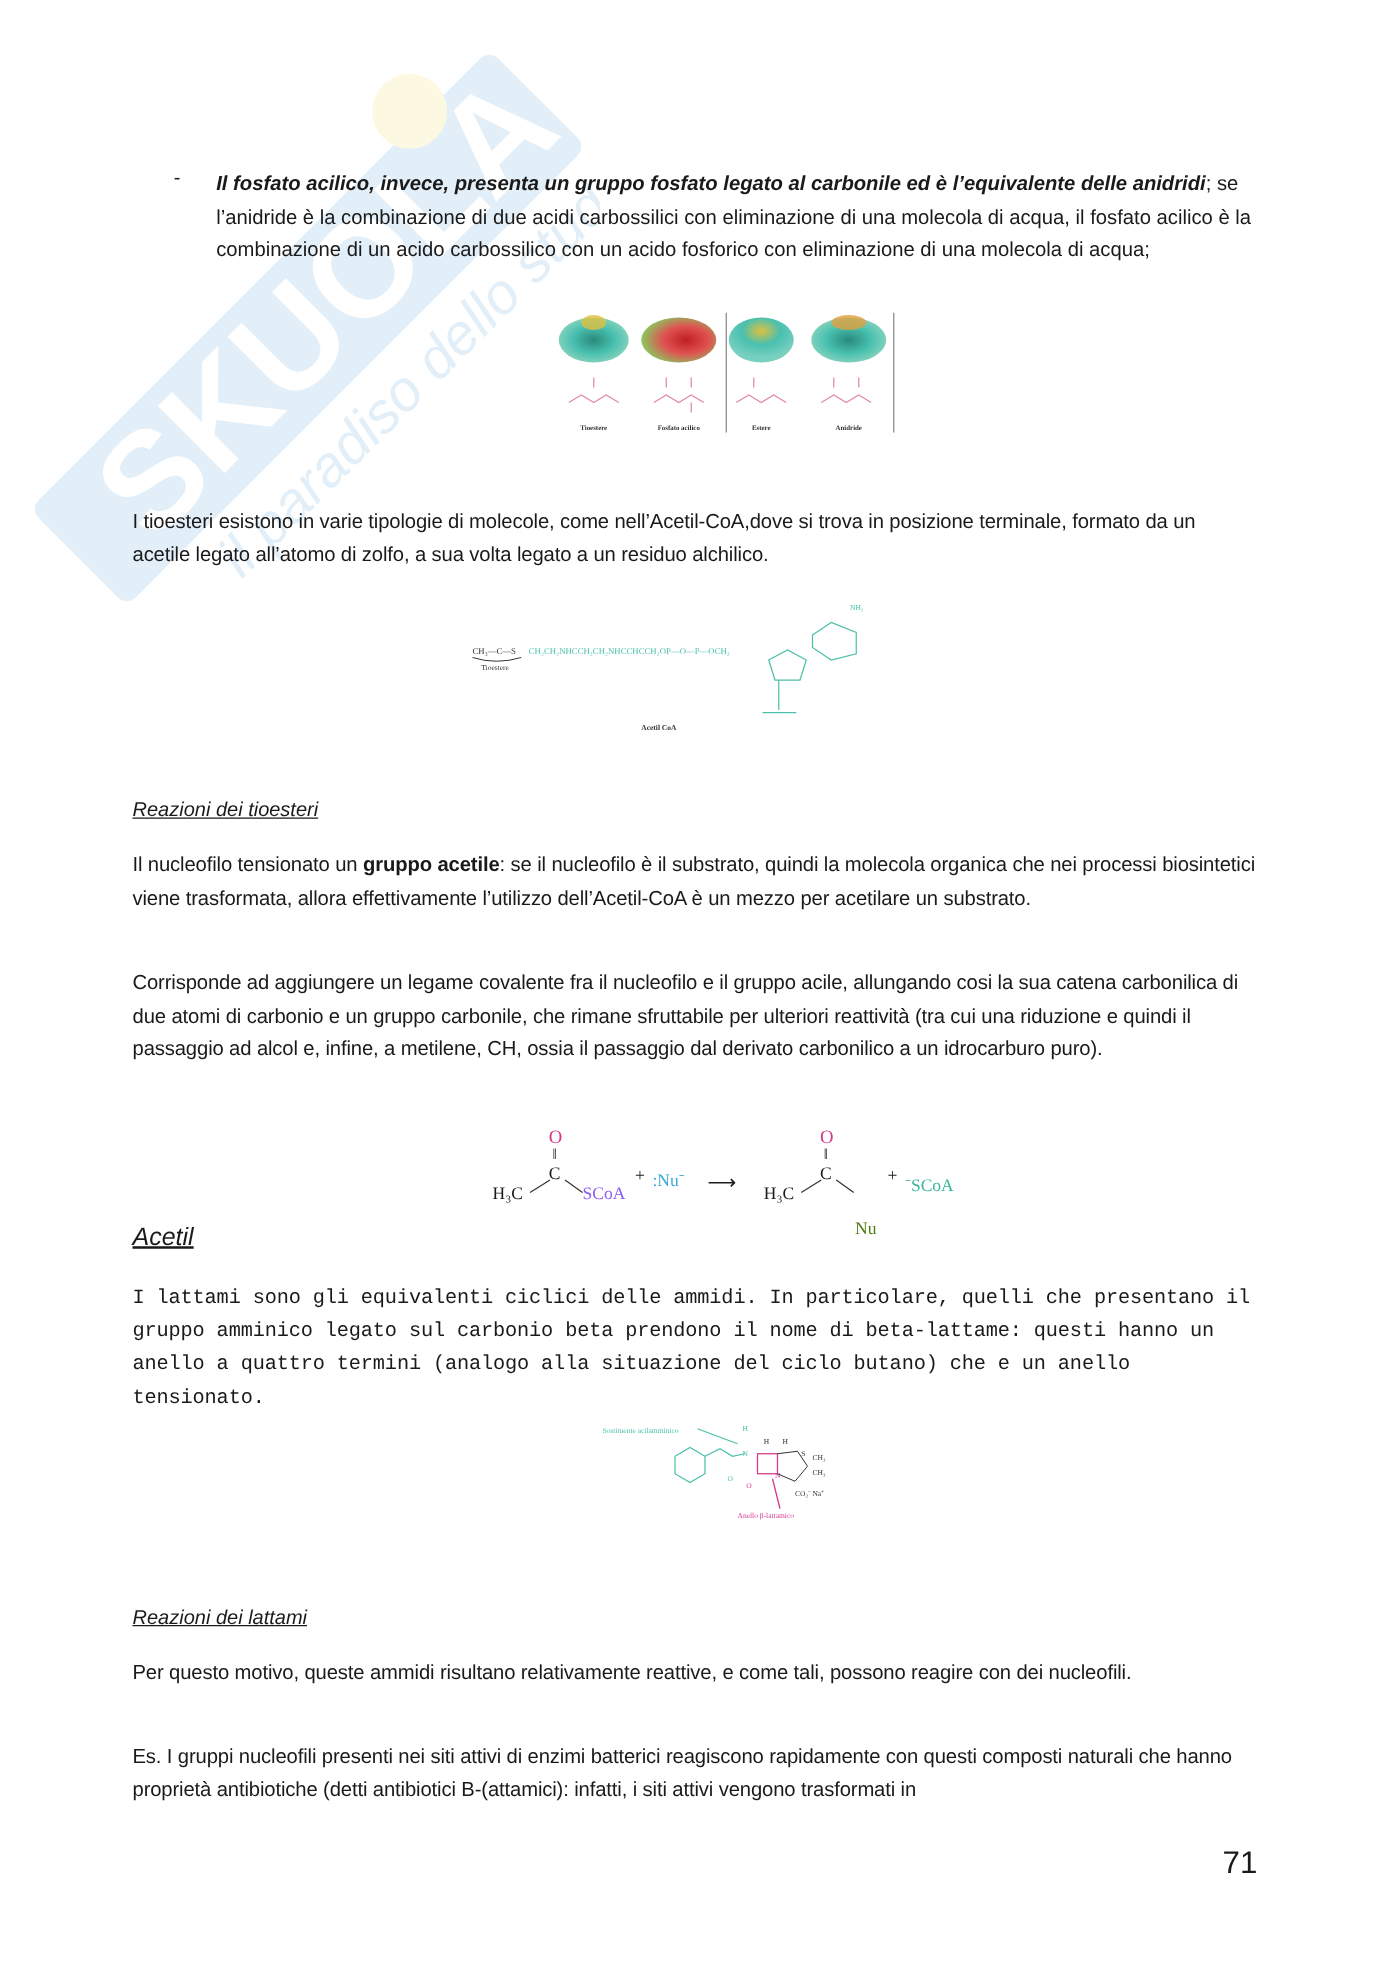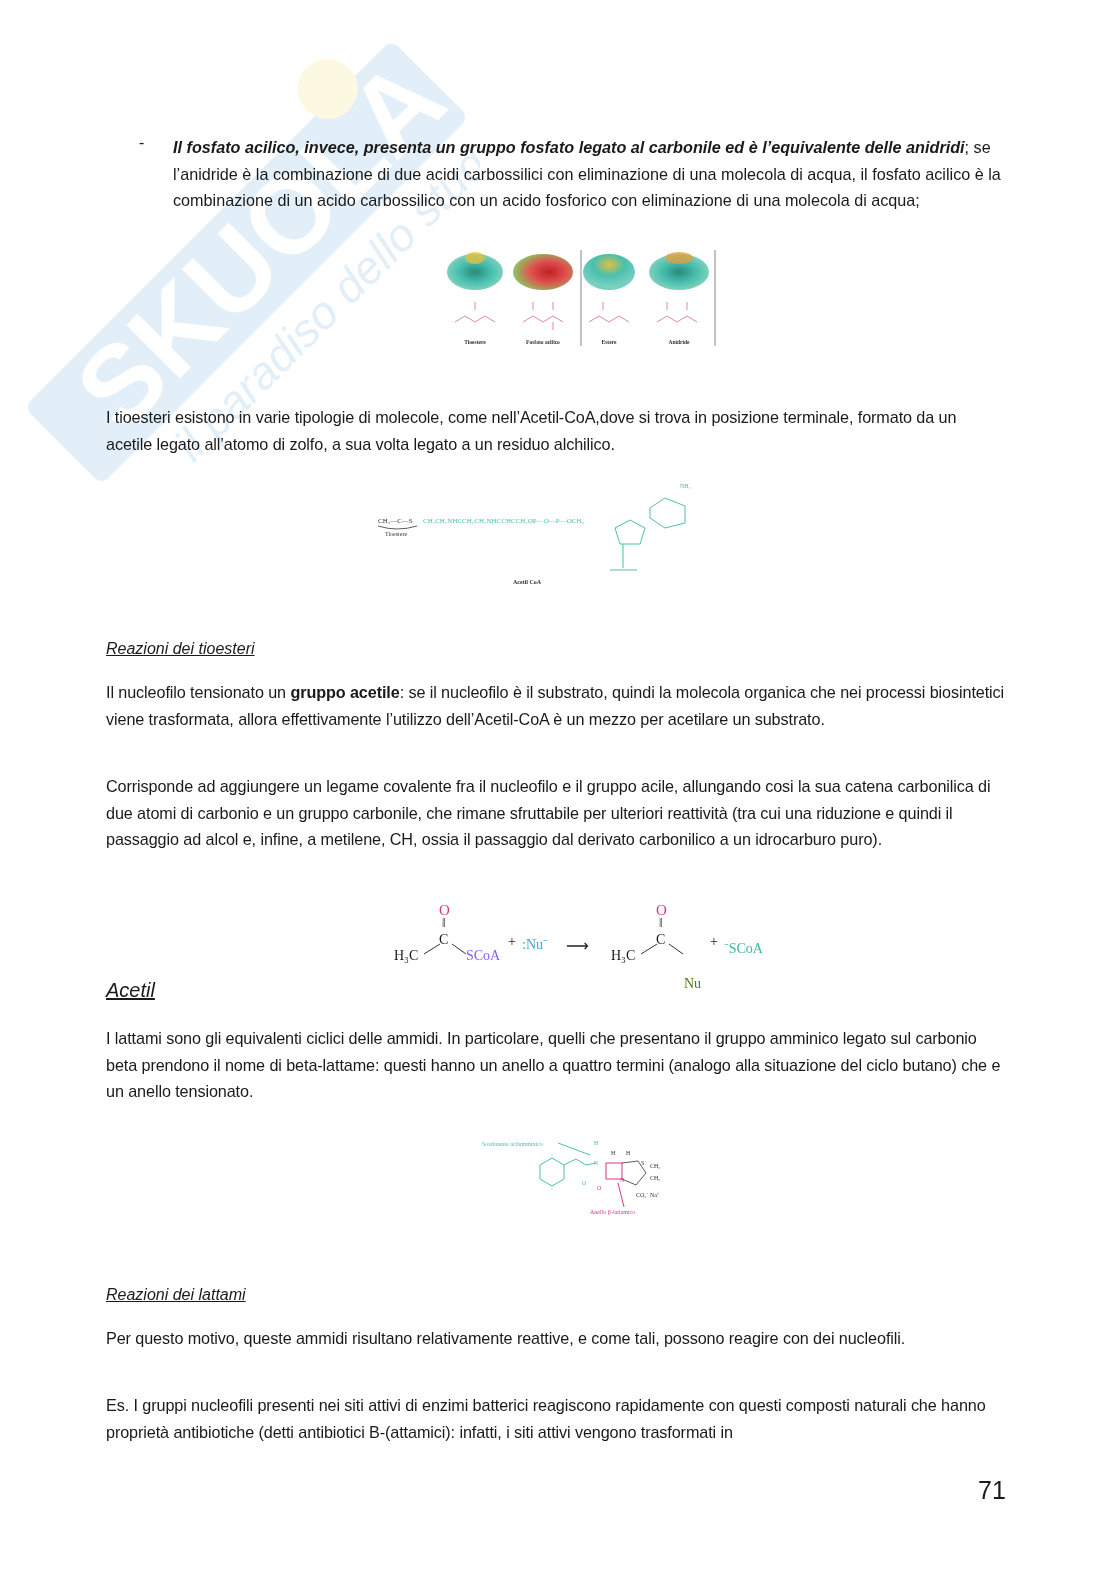--- a/index.html
+++ b/index.html
@@ -128,21 +128,21 @@
     <span style="position:absolute; left:334px; top:40px; font-size:14px; color:#3cb89a;">⁻SCoA</span>
     <svg style="position:absolute; left:0; top:0;" width="390" height="72">
       <line x1="34" y1="56" x2="50" y2="46" stroke="#333"></line>
         <line x1="62" y1="46" x2="76" y2="56" stroke="#333"></line>
       <line x1="251" y1="56" x2="267" y2="46" stroke="#333"></line>
         <line x1="279" y1="46" x2="293" y2="56" stroke="#333"></line>
     </svg>
   </div>
 
   <div class="h2">Acetil</div>
-  <div class="p" style="top:1025px;">I lattami sono gli equivalenti ciclici delle ammidi. In particolare, quelli che presentano il gruppo amminico legato sul carbonio beta prendono il nome di beta-lattame: questi hanno un anello a quattro termini (analogo alla situazione del ciclo butano) che e un anello tensionato.</div>
+  <div class="p" style="top:1025px;font-family:Liberation Mono, monospace;">I lattami sono gli equivalenti ciclici delle ammidi. In particolare, quelli che presentano il gruppo amminico legato sul carbonio beta prendono il nome di beta-lattame: questi hanno un anello a quattro termini (analogo alla situazione del ciclo butano) che e un anello tensionato.</div>
 
   <svg class="figure" style="left:478px; top:1135px;" width="205" height="85">
     <g font-family="Liberation Serif, serif" font-size="6">
       <text x="4" y="11" fill="#4cc0a8">Sostituente acilamminico</text>
       <text x="112" y="79" fill="#d4388a">Anello β-lattamico</text>
       <text x="116" y="10" fill="#4cc0a8">H</text>
       <text x="116" y="30" fill="#4cc0a8">N</text>
       <text x="133" y="20" fill="#333">H</text>
       <text x="148" y="20" fill="#333">H</text>
       <text x="163" y="30" fill="#333">S</text>

